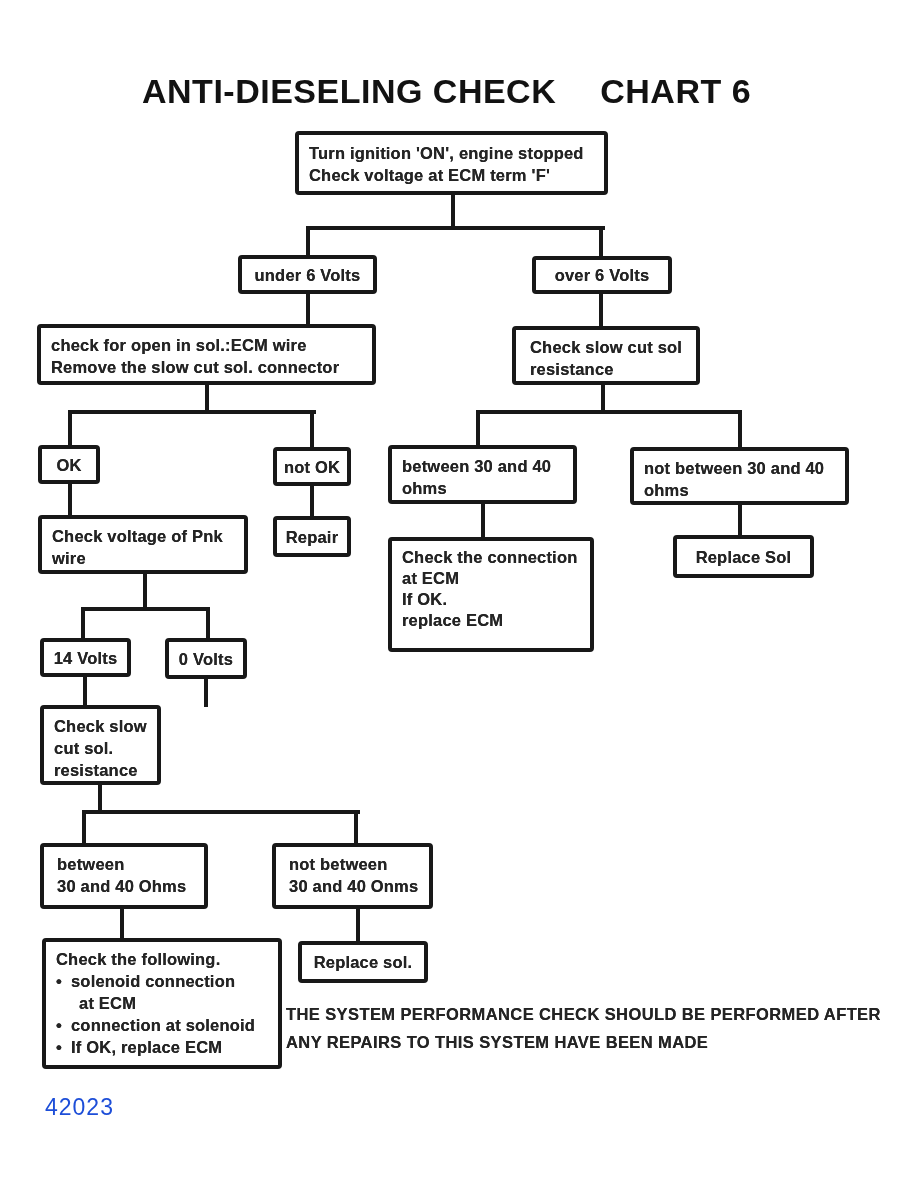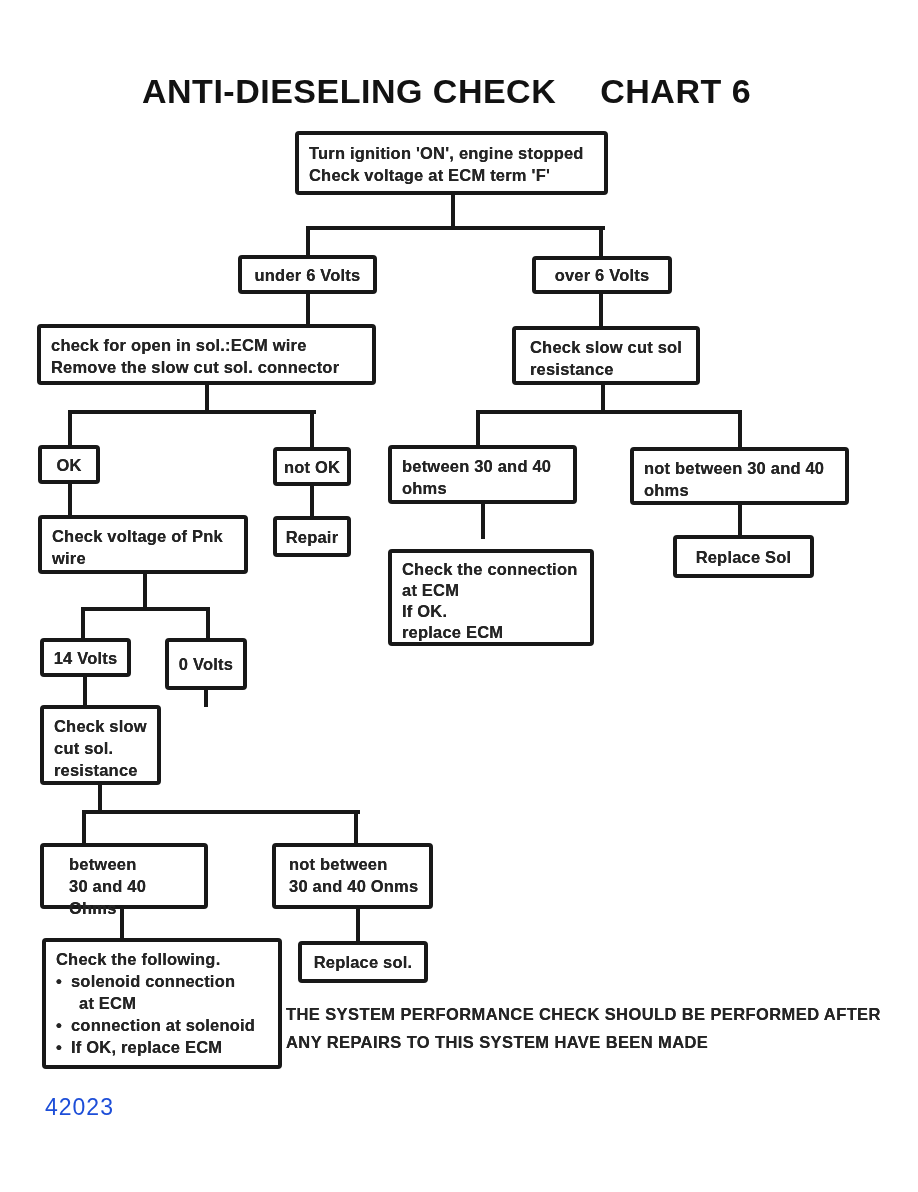--- a/index.html
+++ b/index.html
@@ -121,47 +121,47 @@
   <div class="bx" style="left:388px;top:445px;width:189px;height:59px">
     <div>between 30 and 40</div>
     <div>ohms</div>
   </div>
 
   <div class="bx" style="left:630px;top:447px;width:219px;height:58px">
     <div>not between 30 and 40</div>
     <div>ohms</div>
   </div>
 
-  <div class="bx" style="left:388px;top:549px;width:206px;height:97px;line-height:21px">
+  <div class="bx" style="left:388px;top:537px;width:206px;height:115px;line-height:21px">
     <div>Check the connection</div>
     <div>at ECM</div>
     <div>If OK.</div>
     <div>replace ECM</div>
   </div>
 
   <div class="bx center" style="left:673px;top:535px;width:141px;height:43px">
     <div>Replace Sol</div>
   </div>
 
   <div class="bx center" style="left:40px;top:638px;width:91px;height:39px">
     <div>14 Volts</div>
   </div>
 
-  <div class="bx center" style="left:165px;top:638px;width:82px;height:52px">
+  <div class="bx center" style="left:165px;top:638px;width:82px;height:41px">
     <div>0 Volts</div>
   </div>
 
   <div class="bx" style="left:40px;top:705px;width:121px;height:80px">
     <div>Check slow</div>
     <div>cut sol.</div>
     <div>resistance</div>
   </div>
 
 
-  <div class="bx" style="left:40px;top:843px;width:168px;height:66px;padding-left:25px">
+  <div class="bx" style="left:40px;top:843px;width:168px;height:66px;padding-left:13px">
     <div>between</div>
     <div>30 and 40 Ohms</div>
   </div>
 
   <div class="bx" style="left:272px;top:843px;width:161px;height:66px;padding-left:13px">
     <div>not between</div>
     <div>30 and 40 Onms</div>
   </div>
 
   <div class="bx" style="left:42px;top:938px;width:240px;height:131px">

